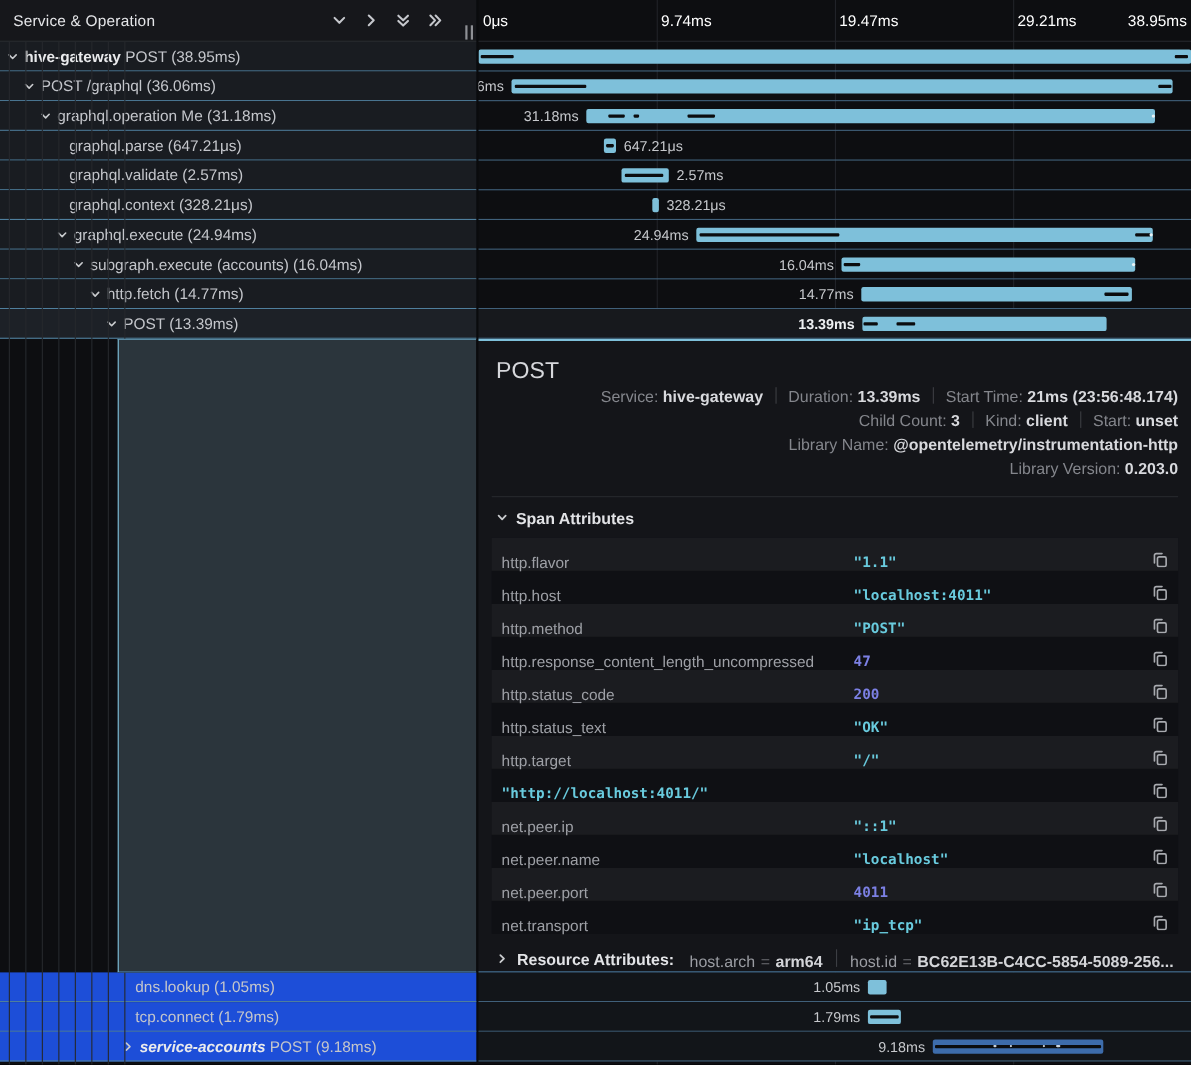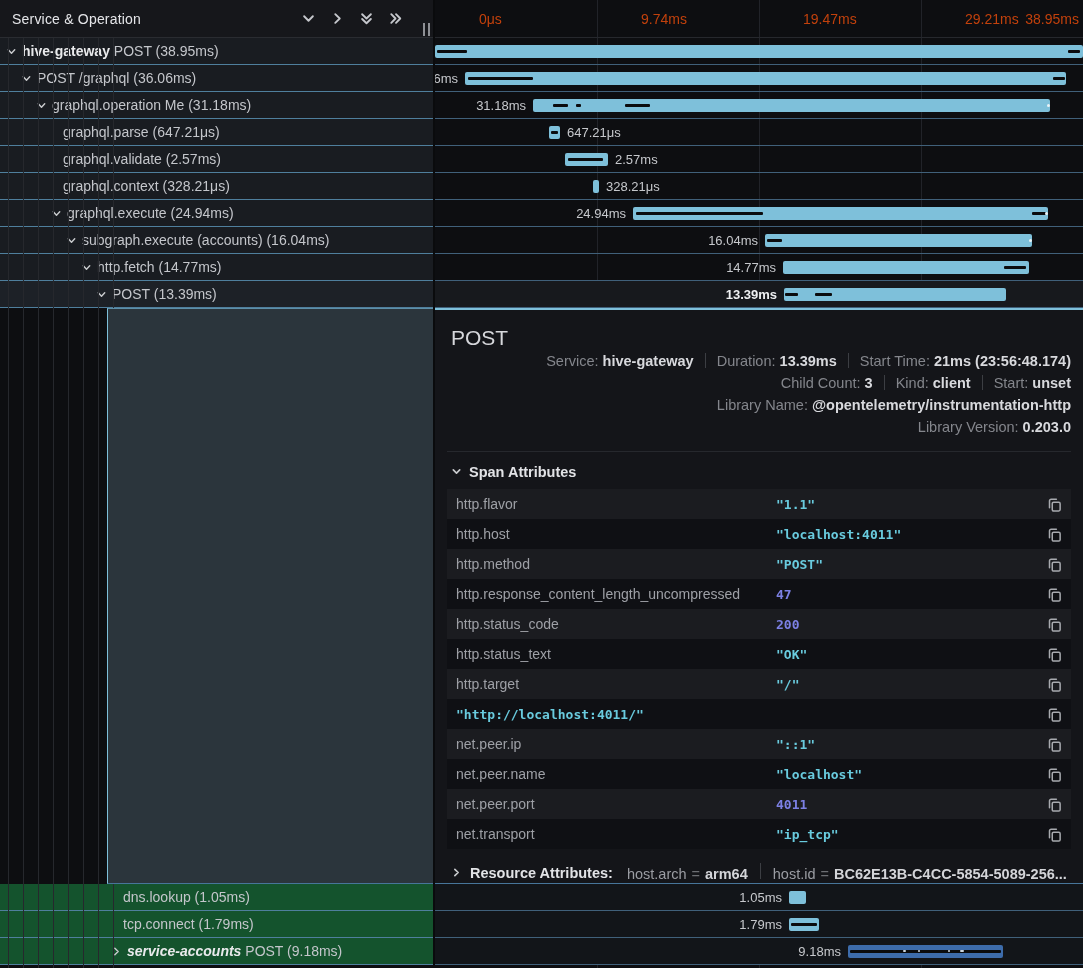--- a/index.html
+++ b/index.html
@@ -19,31 +19,31 @@
   .hdr-left {
     width:433px; background:#16171b; border-bottom:1px solid #2a2c31;
     display:flex; align-items:center; padding:0 6px 0 12px; position:relative;
   }
   .hdr-title { font-size:14px; font-weight:400; color:#e5e6e9; letter-spacing:.2px; }
   .hdr-icons { margin-left:auto; display:flex; align-items:center; gap:9px; padding-right:22px; }
   .icon-btn { width:20px; height:20px; display:flex; align-items:center; justify-content:center; cursor:pointer; background:none; border:none; }
   .resize-handle { position:absolute; right:3px; top:23px; display:flex; gap:3px; cursor:col-resize; }
   .resize-handle i { display:block; width:2px; height:13px; background:#8e9095; }
   .hdr-right { flex:1; position:relative; border-bottom:1px solid #26282d; background:transparent; }
-  .tick { position:absolute; top:11px; font-size:14px; color:#c2410c; white-space:nowrap;margin-left:40px; }
+  .tick { position:absolute; top:11px; font-size:14px; color:#ffffff; white-space:nowrap; }
 
   
   .rows { position:relative; z-index:2; }
   .row { display:flex; height:27px; cursor:pointer; }
   .cell-left {
     width:433px; background:#191c21; border-bottom:1px solid #4f7f9d;
     display:flex; align-items:center; position:relative; overflow:hidden; flex:none;
   }
   .row.selected .cell-left { background:#1d2127; }
-  .row.child .cell-left { background:#14532d; }
+  .row.child .cell-left { background:#1d4ed8; }
   .cell-gap { width:2px; background:#0a0b0d; flex:none; }
   .cell-right { flex:1; position:relative; overflow:hidden; border-bottom:1px solid #40607a; }
   .row.selected .cell-right { background:#17191d; }
   .row.child .cell-right { background:#121519; }
   .tree-chev { position:absolute; top:8px; width:11px; height:11px; z-index:5; }
   .tree-text { position:relative; z-index:5; font-size:14px; color:#c4c6cb; white-space:nowrap; }
   .svc { font-weight:700; color:#e9eaec; }
   .svc.italic { font-style:italic; }
   .bar { position:absolute; top:7px; height:13px; border-radius:2px; }
   .bar .seg { position:absolute; top:5px; height:3px; background:#0b0c0e; border-radius:1px; }
@@ -68,21 +68,21 @@
   .panel-title { font-size:21px; font-weight:500; color:#d6d7db; padding:4px 0 0 4px; }
   .meta { margin-left:auto; text-align:right; }
   .meta-line { height:22px; line-height:22px; font-size:14.5px; white-space:nowrap; }
   .meta-label { color:#84868c; }
   .meta-value { color:#d8d9dd; font-weight:700; }
   .meta-sep { display:inline-block; width:1px; height:15px; background:#3c3e43; margin:0 11px; vertical-align:-2px; }
   .panel-divider { border:none; border-top:1px solid #26282d; margin-top:13px; }
   .section-title { display:flex; align-items:center; gap:7px; margin:12px 0 9px 4px;
     font-size:14.5px; font-weight:700; color:#e2e3e6; cursor:pointer; }
   .attr-table { }
-  .attr-row { display:flex; align-items:center; height:30px; padding-left:9px; }
+  .attr-row { display:flex; align-items:flex-end; height:30px; padding-left:9px; }
   .attr-row.odd { background:#1b1c20; }
   .attr-row.even { background:#0f1014; }
   .attr-key { width:320px; flex:none; font-size:14px; color:#9ea0a6; white-space:nowrap; }
   .attr-value { flex:1; font-family:"DejaVu Sans Mono", monospace; font-size:13px; font-weight:700; }
   .attr-value.string { color:#69cbde; }
   .attr-value.number { color:#7c80e4; }
   .copy-btn { background:none; border:none; cursor:pointer; width:22px; height:22px; margin-right:6px;
     display:flex; align-items:center; justify-content:center; }
   .resource-line { display:flex; align-items:center; margin:14px 0 0 4px; font-size:14.5px; white-space:nowrap; }
   .resource-title { font-weight:700; color:#e2e3e6; margin:0 14px 0 8px; cursor:pointer; }

